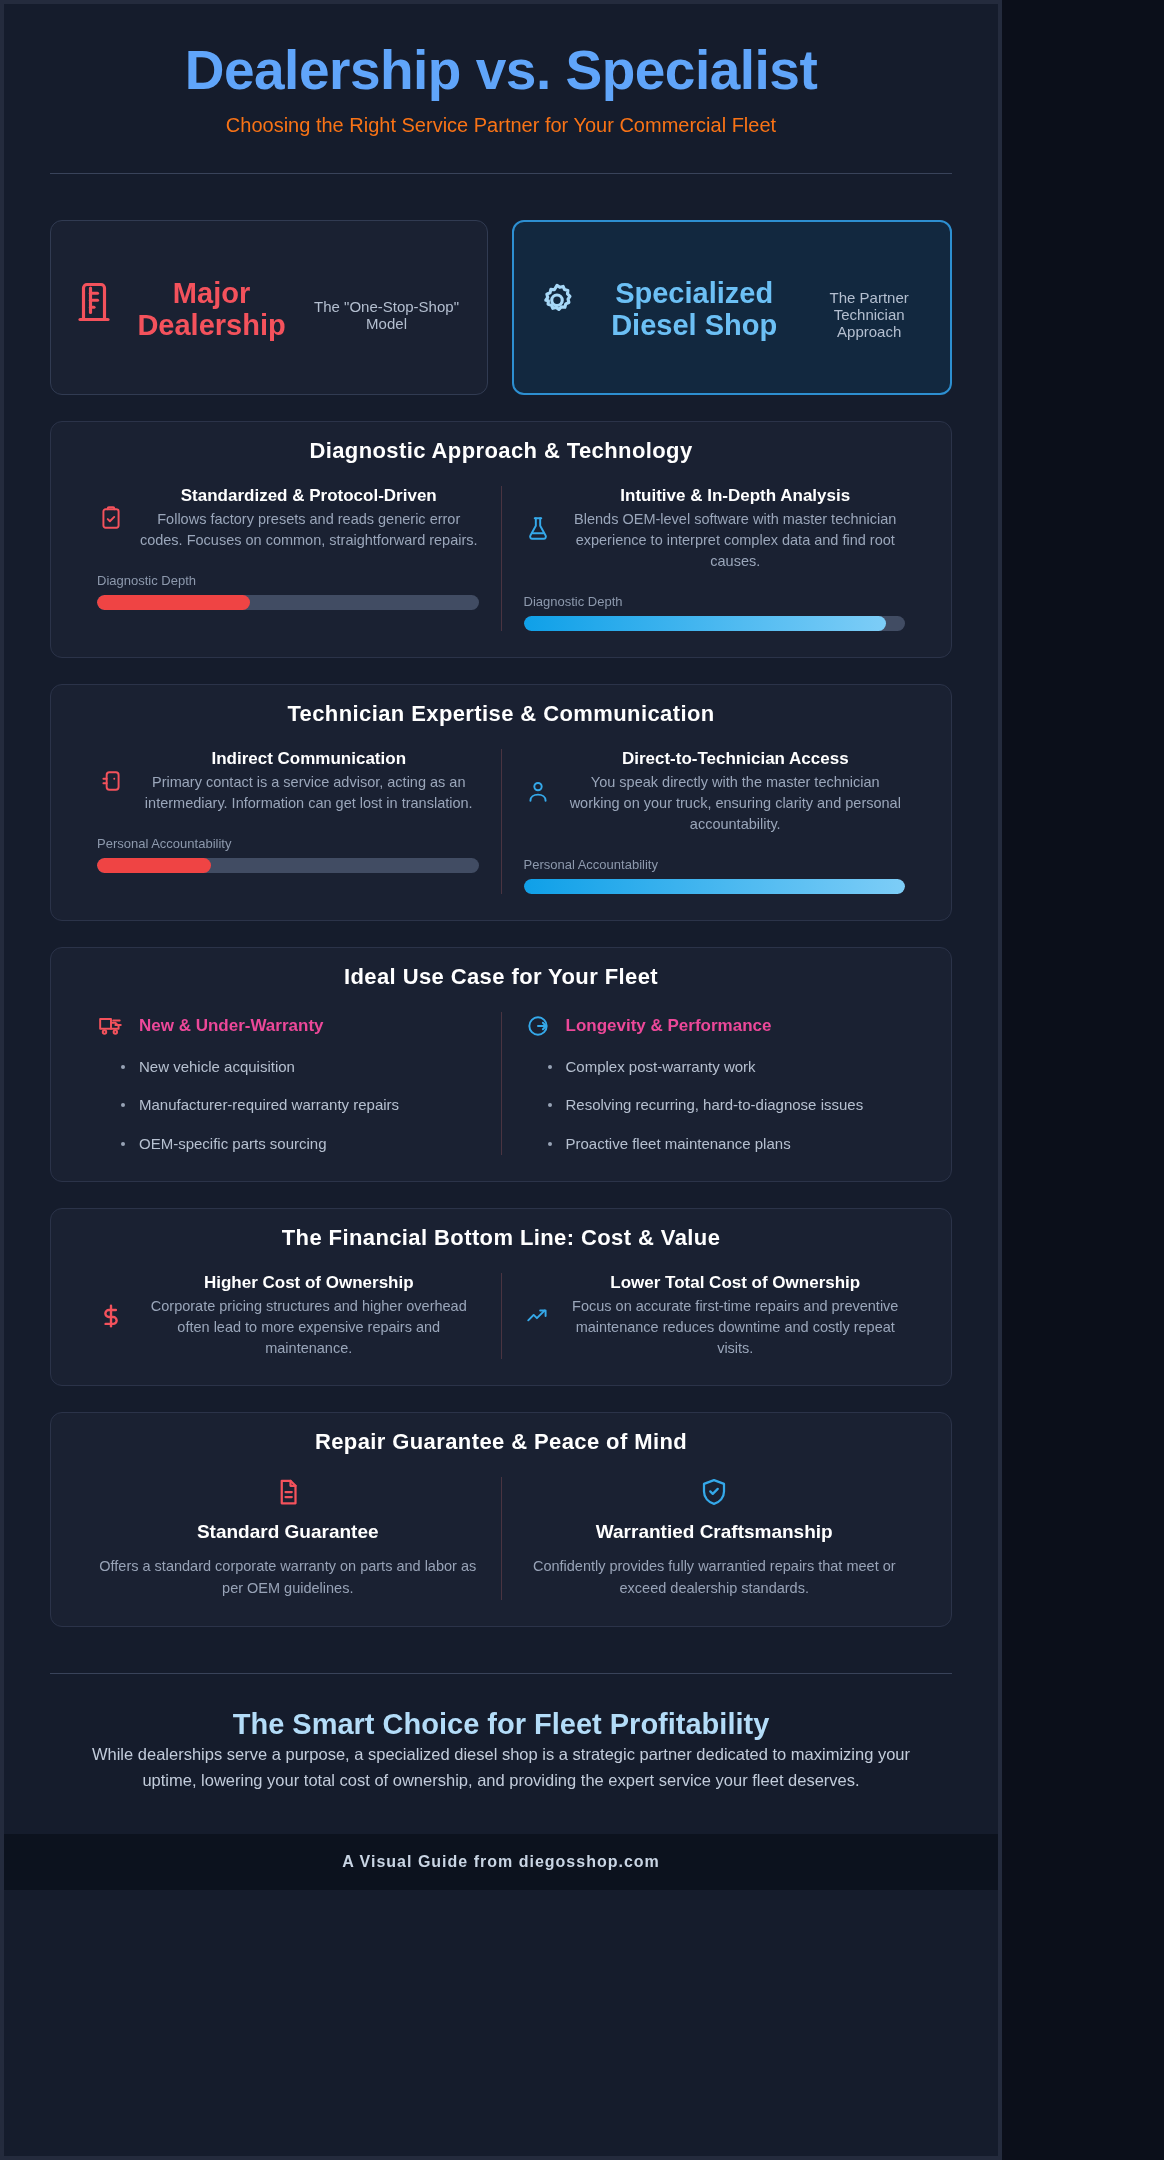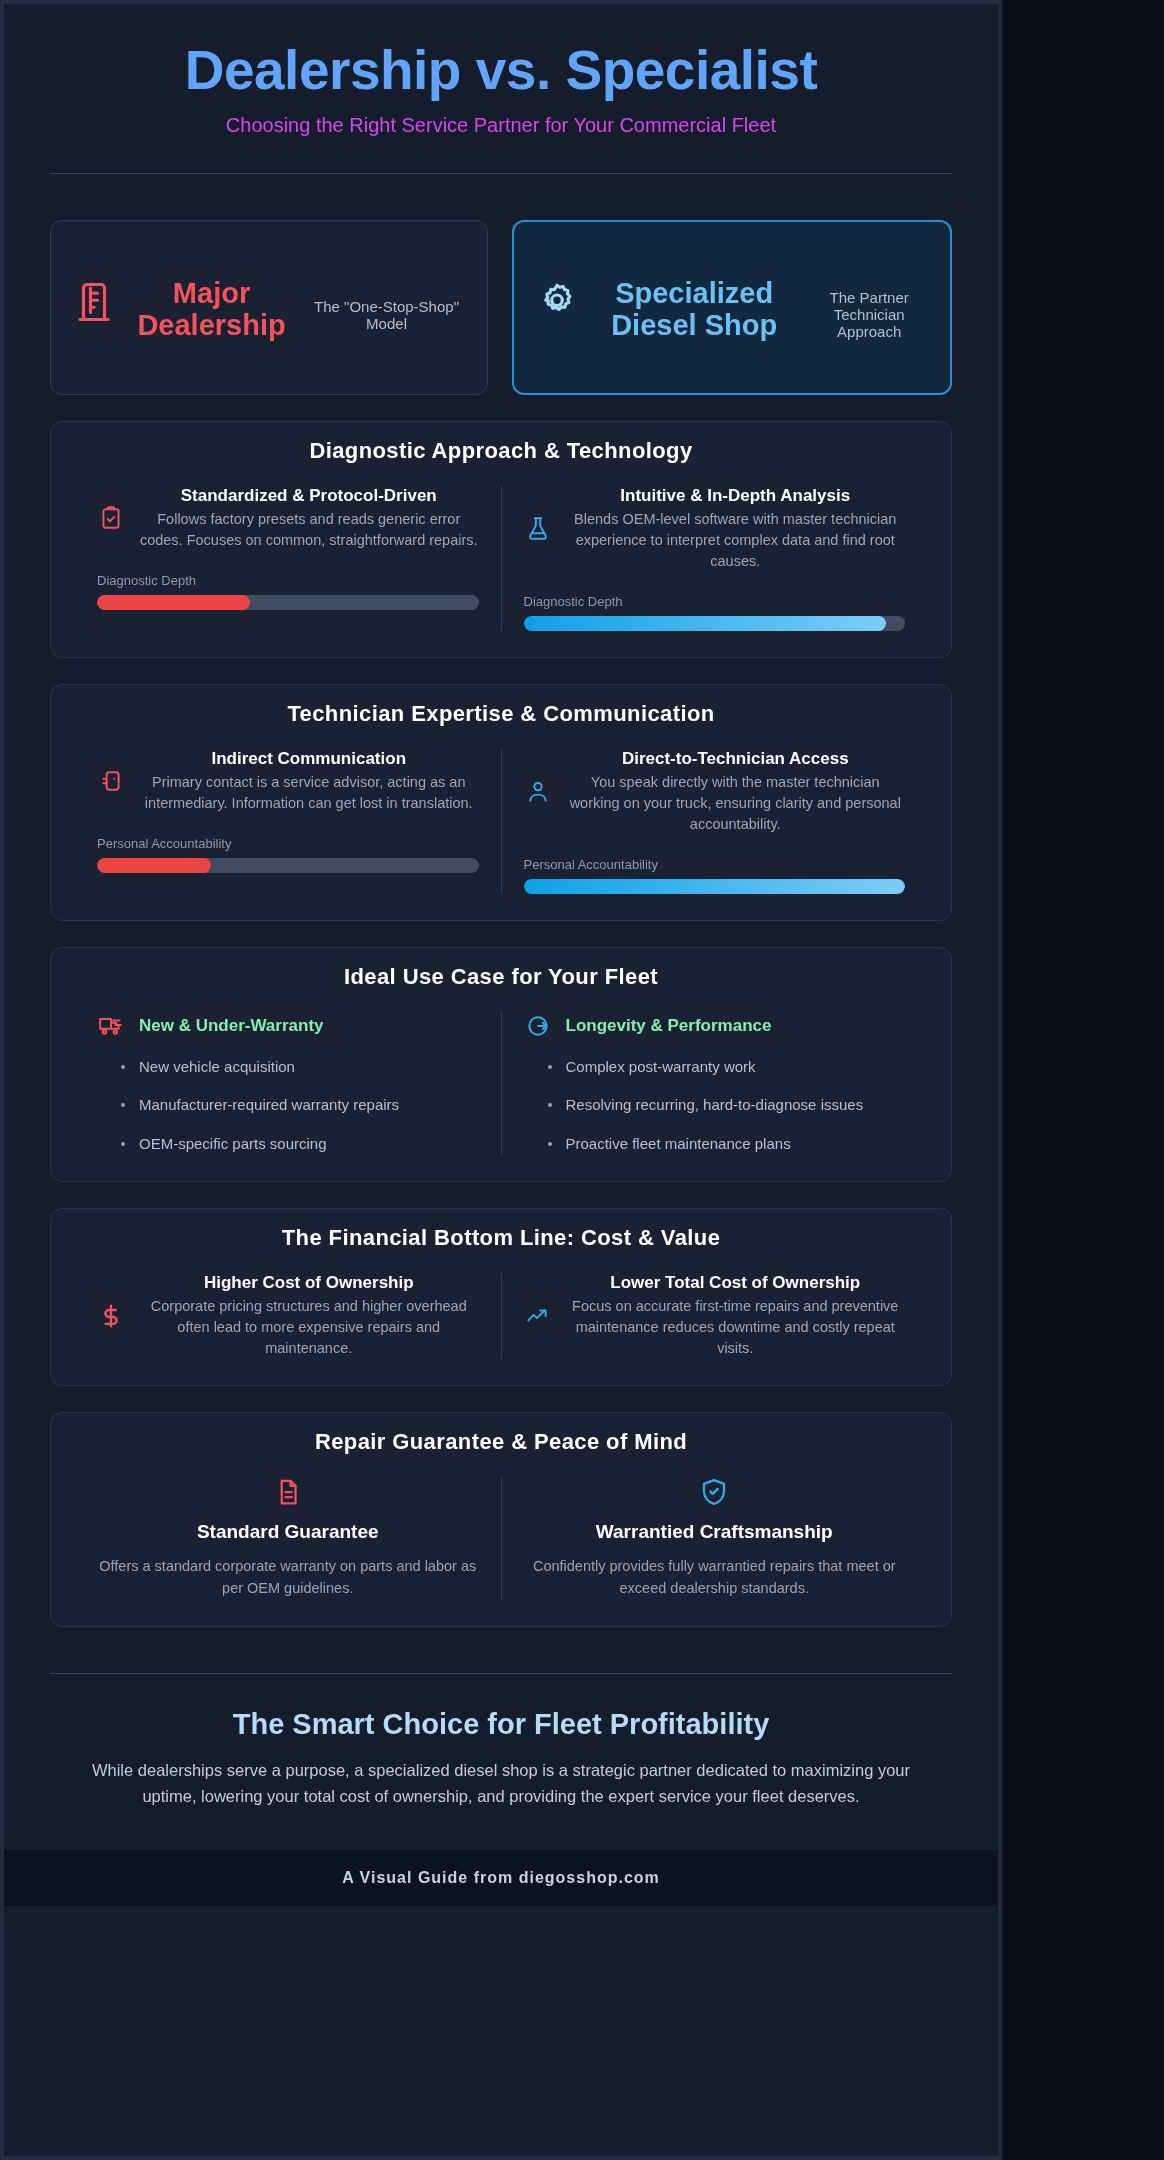--- a/index.html
+++ b/index.html
@@ -25,21 +25,21 @@
   .header { padding-top: 36px; text-align: center; }
   .main-title {
     font-size: 55px;
     font-weight: bold;
     color: #60a5fa;
     letter-spacing: -0.5px;
     line-height: 1.12;
   }
   .main-sub {
     font-size: 20px;
-    color: #d946ef;
+    color: #f97316;
     margin-top: 12px;
     font-weight: normal;
   }
   .hr-top {
     height: 1px;
     background: #39435a;
     margin: 36px 0 0 0;
   }
 
   
@@ -126,21 +126,21 @@
     border-radius: 20px;
     overflow: hidden;
   }
   .meter-fill { height: 100%; border-radius: 20px; }
   .meter-fill.red { background: #ef4444; }
   .meter-fill.blue { background: linear-gradient(90deg,#0fa0e8 0%, #7dcdf7 100%); }
 
   
   .feat-head { display:flex; align-items:center; gap:14px; }
   .feat-head .ic { flex:0 0 28px; height:28px; display:flex; align-items:center; justify-content:center;}
-  .feat-head-title { font-size: 17px; font-weight: bold; color:#86efac; }
+  .feat-head-title { font-size: 17px; font-weight: bold; color:#ec4899; }
   ul.bullets { list-style: none; margin-top: 16px; padding-left: 22px; }
   ul.bullets li {
     font-size: 15px;
     color: #b6c0d0;
     line-height: 1.5;
     margin-bottom: 16px;
     position: relative;
     padding-left: 20px;
   }
   ul.bullets li:last-child { margin-bottom: 0; }
@@ -160,21 +160,20 @@
   .centered-title { font-size: 19px; font-weight: bold; color: #ffffff; margin-bottom: 13px; }
   .centered-desc { font-size: 14.5px; color: #98a3b7; line-height: 1.5; }
 
   
   .hr-bot { height: 1px; background: #39435a; margin: 46px 0 0 0; }
   .conclusion { text-align: center; padding: 34px 24px 40px; }
   .conclusion-title {
     font-size: 29px;
     font-weight: bold;
     color: #b3dcf8;
-    margin-bottom: 16px;
   }
   .conclusion-body {
     font-size: 16.5px;
     color: #c2ccdb;
     line-height: 1.6;
     max-width: 900px;
     margin: 0 auto;
   }
 
   .footerbar {

